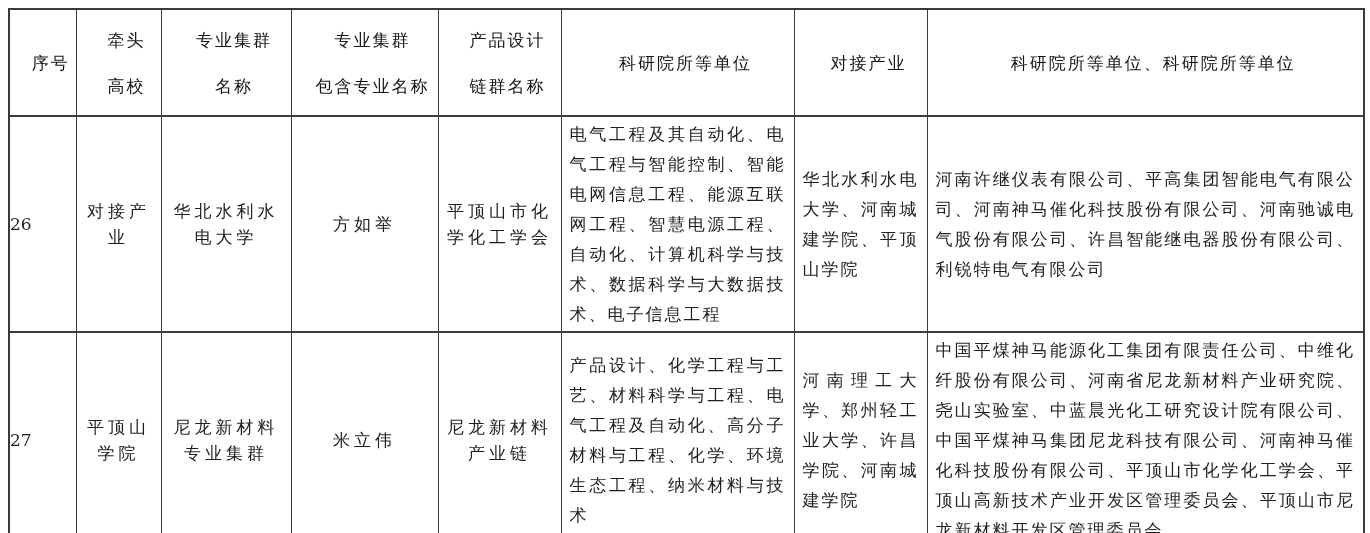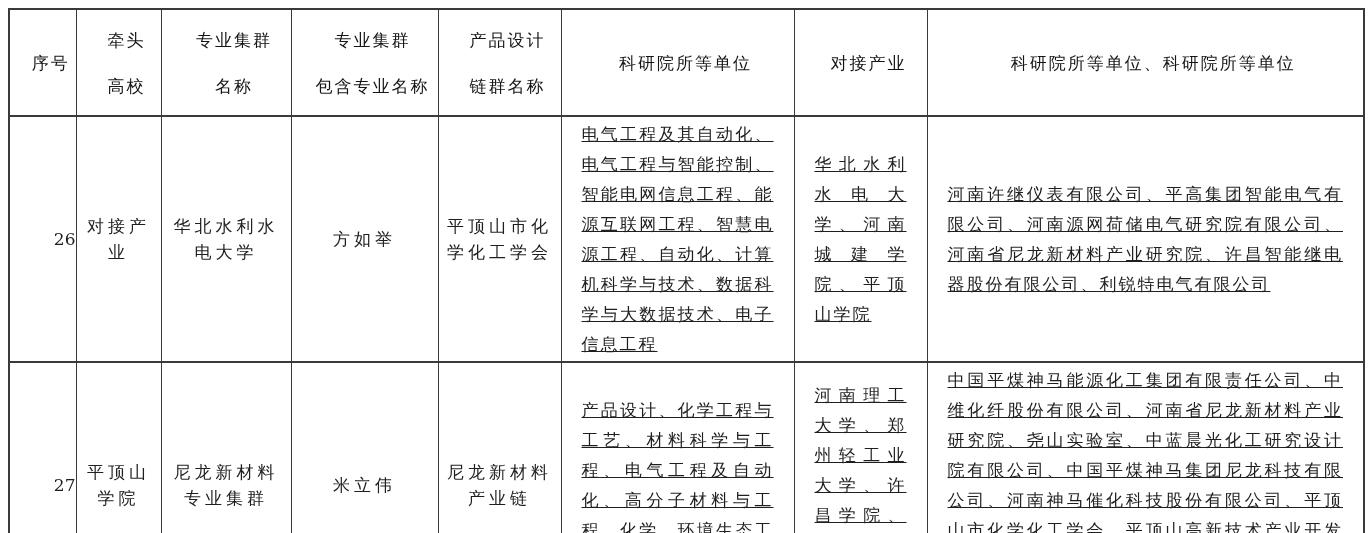--- a/index.html
+++ b/index.html
@@ -38,31 +38,30 @@
     padding-left: 16px;
   }
   td { font-size: 17px; }
   .c-center {
     text-align: center;
     letter-spacing: 4px;
     line-height: 26px;
     padding: 0 5px;
   }
   .c-num {
-    text-align: right;
+    text-align: left;
     letter-spacing: 0;
     line-height: 26px;
   }
   .c-just {
     text-align: justify;
     text-justify: inter-character;
     letter-spacing: 2px;
     line-height: 30px;
-    padding: 2px 20px;
-    text-decoration: underline;
+    padding: 2px 8px;
   }
 </style>
 </head>
 <body>
 
 <div class="sheet">
   <table class="doc-table">
     <colgroup>
       <col style="width:67px">
       <col style="width:85px">
@@ -107,21 +106,21 @@
     </thead>
     <tbody>
       <tr class="row-26">
         <td class="c-num">26</td>
         <td class="c-center">对接产业</td>
         <td class="c-center">华北水利水电大学</td>
         <td class="c-center">方如举</td>
         <td class="c-center">平顶山市化学化工学会</td>
         <td class="c-just">电气工程及其自动化、电气工程与智能控制、智能电网信息工程、能源互联网工程、智慧电源工程、自动化、计算机科学与技术、数据科学与大数据技术、电子信息工程</td>
         <td class="c-just">华北水利水电大学、河南城建学院、平顶山学院</td>
-        <td class="c-just">河南许继仪表有限公司、平高集团智能电气有限公司、河南源网荷储电气研究院有限公司、河南省尼龙新材料产业研究院、许昌智能继电器股份有限公司、利锐特电气有限公司</td>
+        <td class="c-just">河南许继仪表有限公司、平高集团智能电气有限公司、河南神马催化科技股份有限公司、河南驰诚电气股份有限公司、许昌智能继电器股份有限公司、利锐特电气有限公司</td>
       </tr>
       <tr class="row-27">
         <td class="c-num">27</td>
         <td class="c-center">平顶山学院</td>
         <td class="c-center">尼龙新材料专业集群</td>
         <td class="c-center">米立伟</td>
         <td class="c-center">尼龙新材料产业链</td>
         <td class="c-just">产品设计、化学工程与工艺、材料科学与工程、电气工程及自动化、高分子材料与工程、化学、环境生态工程、纳米材料与技术</td>
         <td class="c-just">河南理工大学、郑州轻工业大学、许昌学院、河南城建学院</td>
         <td class="c-just">中国平煤神马能源化工集团有限责任公司、中维化纤股份有限公司、河南省尼龙新材料产业研究院、尧山实验室、中蓝晨光化工研究设计院有限公司、中国平煤神马集团尼龙科技有限公司、河南神马催化科技股份有限公司、平顶山市化学化工学会、平顶山高新技术产业开发区管理委员会、平顶山市尼龙新材料开发区管理委员会</td>

